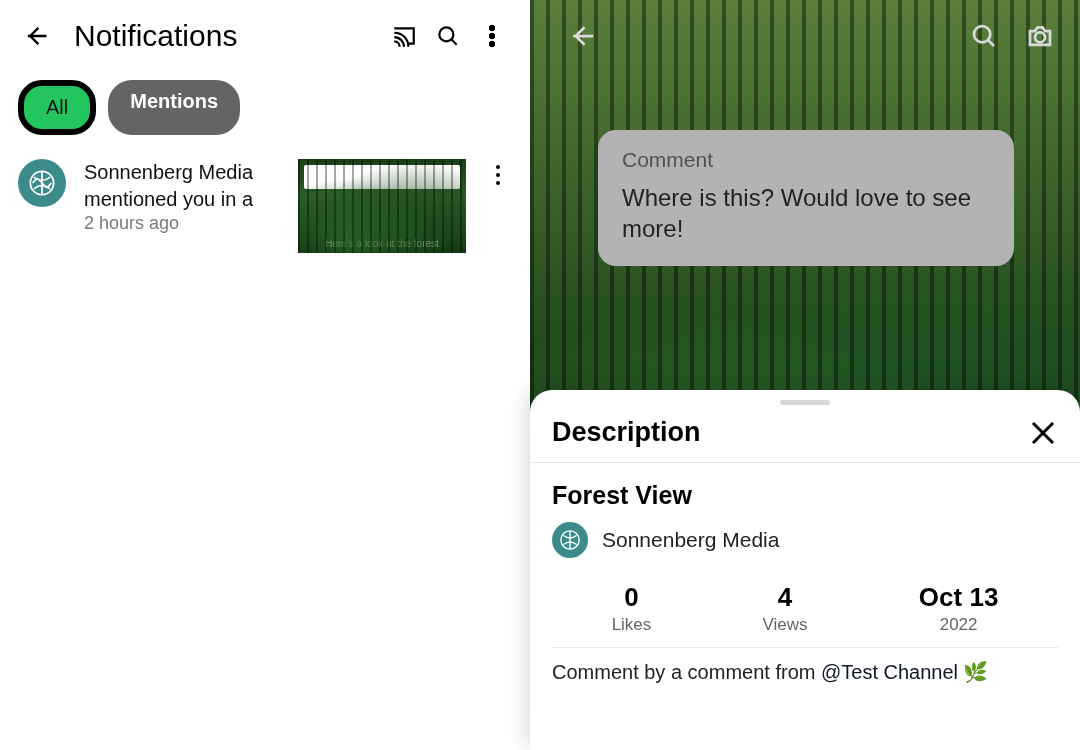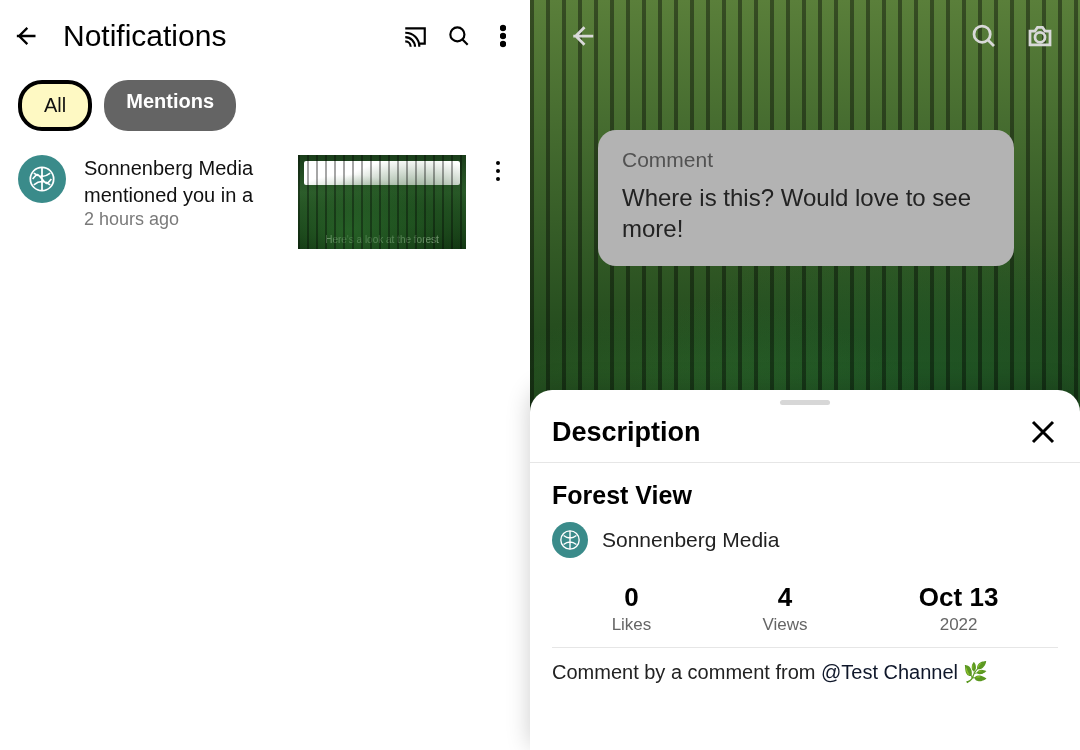--- a/index.html
+++ b/index.html
@@ -17,36 +17,36 @@
     width: 530px;
     height: 100%;
     background: #fff;
     position: relative;
     padding-top: 8px;
   }
   .left-header {
     display: flex;
     align-items: center;
     height: 56px;
-    padding: 0 5px;
+    padding: 0 16px;
   }
   .back-btn { width: 40px; height: 40px; display:flex; align-items:center; justify-content:center; }
   .back-btn svg { width: 28px; height: 28px; stroke:#000; stroke-width:2; fill:none; }
   .page-title { font-size: 30px; font-weight: 500; margin-left: 18px; flex:1; }
   .hdr-icon { width:44px; height:44px; display:flex; align-items:center; justify-content:center; }
   .hdr-icon svg { width:26px; height:26px; stroke:#000; stroke-width:2; fill:none; }
   .dots svg { width:6px; }
 
   .tabs { display:flex; gap:12px; padding: 16px 18px 10px; }
   .chip {
     padding: 10px 22px;
     border-radius: 24px;
     font-size: 20px;
   }
-  .chip.inactive { background:#fef9c3; color:#111; border:4px solid #000000; }
+  .chip.inactive { background:#22c55e; color:#111; border:6px solid #000000; }
   .chip.active   { background:#646464; color:#fff;font-weight:bold; }
 
   .notif-item { display:flex; align-items:flex-start; padding: 14px 18px; gap:18px; }
   .avatar {
     width:48px; height:48px; border-radius:50%;
     background:#3a8b8a;
     display:flex; align-items:center; justify-content:center;
   }
   .avatar svg { width:28px; height:28px; stroke:#fff; stroke-width:1.5; fill:none; }
   .notif-text { flex:1; min-width:0; }
@@ -102,21 +102,21 @@
   .sheet {
     position:absolute; left:0; right:0; bottom:0;
     height: 360px;
     background:#fff;
     border-top-left-radius:22px;
     border-top-right-radius:22px;
     box-shadow: 0 -4px 24px rgba(0,0,0,.2);
     padding-top:10px;
   }
   .grabber { width:50px; height:5px; background:#d7d7d7; border-radius:3px; margin:0 auto 6px; }
-  .sheet-hdr { display:flex; align-items:flex-start; padding:6px 22px 14px; }
+  .sheet-hdr { display:flex; align-items:center; padding:6px 22px 14px; }
   .sheet-title { font-size:27px; font-weight:600; flex:1; }
   .close-x { width:30px; height:30px; }
   .close-x svg { width:30px; height:30px; stroke:#000; stroke-width:2.4; fill:none; }
   .sheet hr { border:none; border-top:1px solid #e6e6e6; }
 
   .video-title { font-size:25px; font-weight:700; padding:18px 22px 12px; }
   .channel-row { display:flex; align-items:center; gap:14px; padding:0 22px 14px; }
   .ch-avatar {
     width:36px; height:36px; border-radius:50%;
     background:#3a8b8a;

